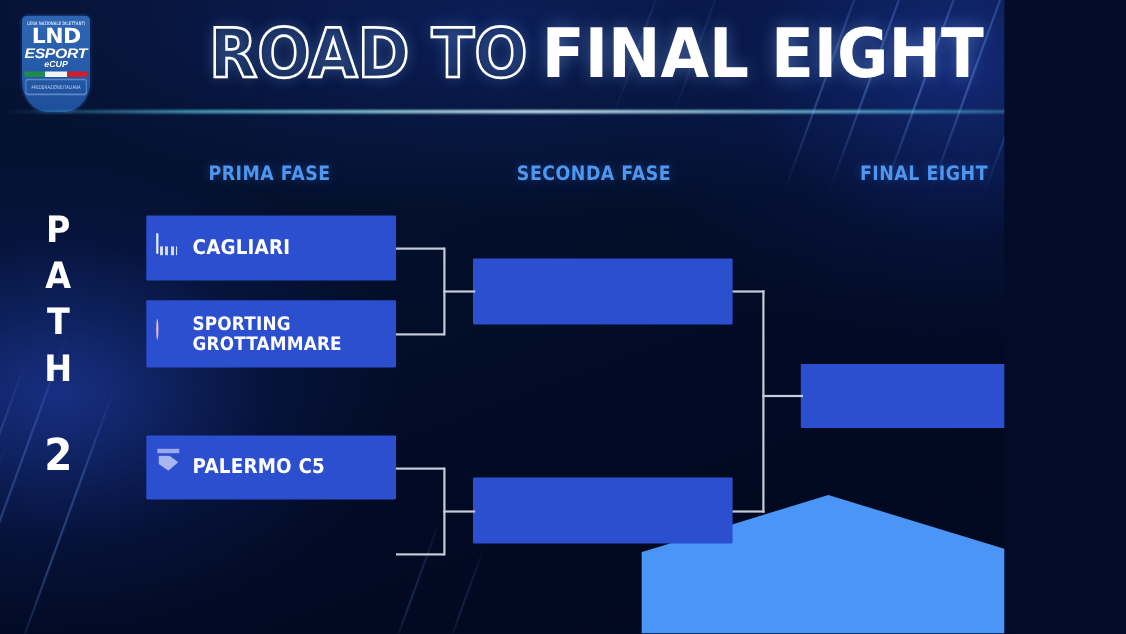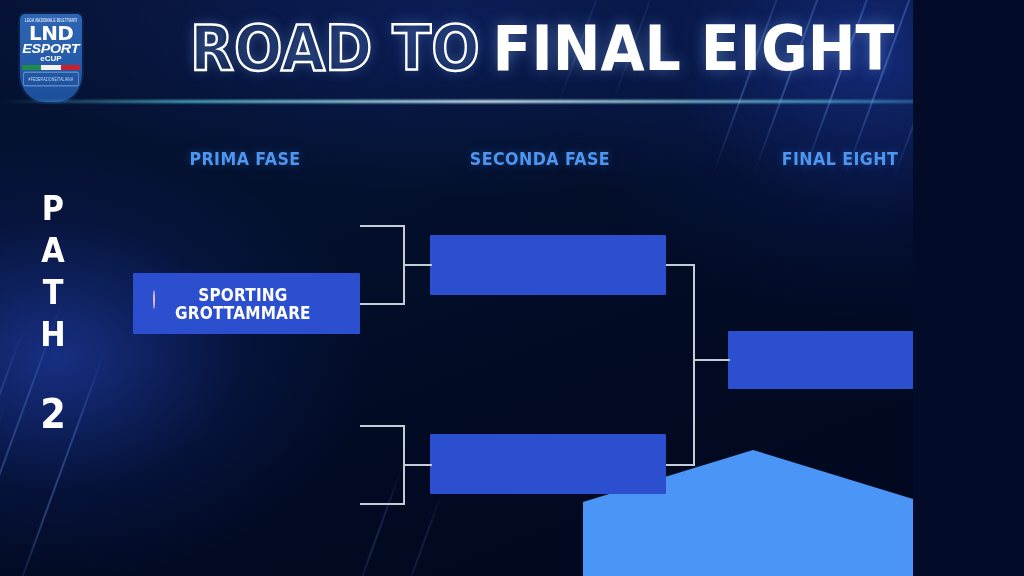--- a/index.html
+++ b/index.html
@@ -63,21 +63,21 @@
     font-family:"DejaVu Sans", sans-serif;
     transform:scaleX(1.05);
   }
   .logo-esport {
     font-size:12.5px; font-weight:bold; color:#ffffff;
     line-height:12px; letter-spacing:-0.3px; font-style:italic;
     transform:scaleX(1.15);
   }
   .logo-cup {
     font-size:8px; font-weight:bold; color:#ffffff;
-    line-height:9px; margin-top:-1px;
+    font-style:italic; line-height:9px; margin-top:-1px;
   }
   .logo-flag {
     display:flex; width:58px; height:5px; margin-top:2px;
   }
   .logo-flag i { flex:1; display:block; height:100%; }
   .logo-banner {
     margin-top:4px; width:56px; height:10px;
     border:1px solid #5b87c8; border-radius:2px;
     display:flex; align-items:center; justify-content:center;
     font-size:3.4px; color:#c9dcf6; letter-spacing:.2px;
@@ -267,27 +267,35 @@
   <div class="phase p3">FINAL EIGHT</div>
 
   <div class="path">
     <span class="ch">P</span>
     <span class="ch">A</span>
     <span class="ch">T</span>
     <span class="ch">H</span>
     <span class="num">2</span>
   </div>
 
-
-  <div class="team" style="top:273px; height:61px;text-align:center;">
+  <div class="team" style="top:196px; height:59px;">
+    <span class="crest"><span class="crest-cagliari"></span></span>
+    <span class="tname">CAGLIARI</span>
+  </div>
+
+  <div class="team" style="top:273px; height:61px;">
     <span class="crest"><span class="crest-sporting"></span></span>
     <span class="tname" style="font-size:17px; line-height:18px;">SPORTING
 GROTTAMMARE</span>
   </div>
 
+  <div class="team" style="top:396px; height:58px;">
+    <span class="crest"><span class="crest-palermo"></span></span>
+    <span class="tname">PALERMO C5</span>
+  </div>
 
 
   <div class="slot" style="left:430px; top:235px; width:236px; height:60px;">
     
   </div>
   <div class="slot" style="left:430px; top:434px; width:236px; height:60px;">
     
   </div>
 
   <div class="slot" style="left:728px; top:331px; width:232px; height:58px;">

